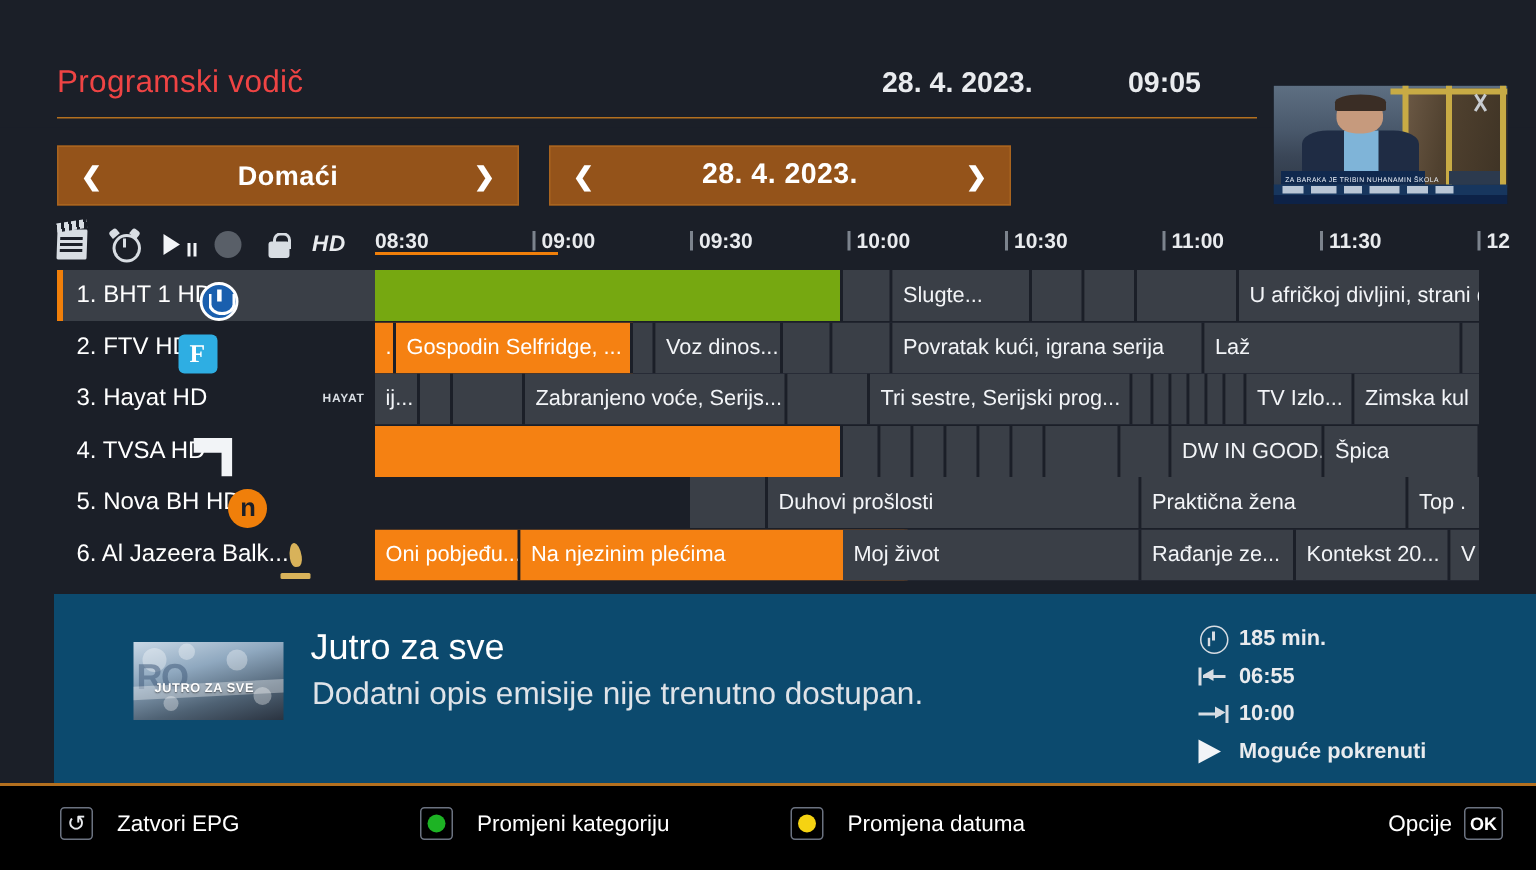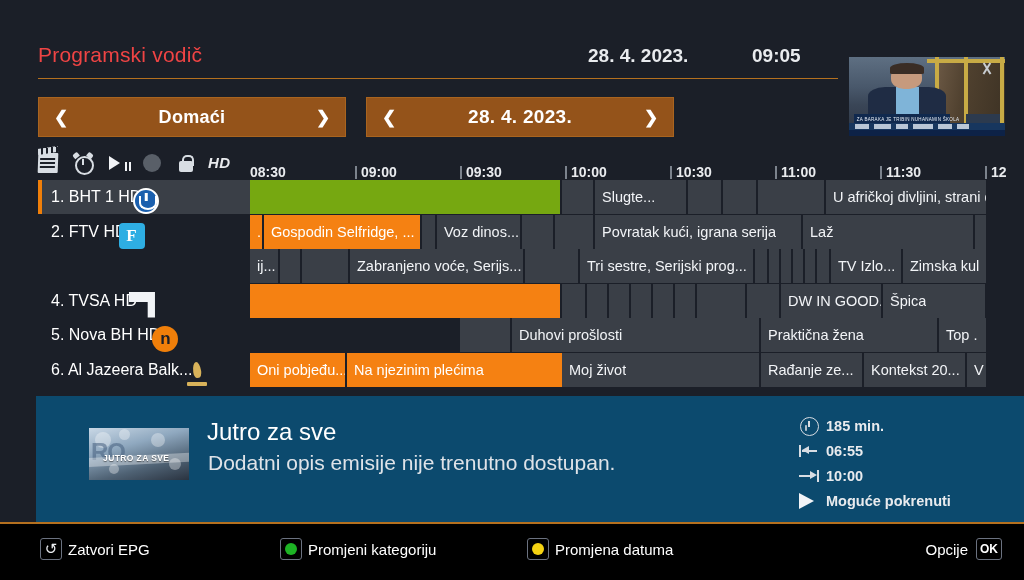--- a/index.html
+++ b/index.html
@@ -198,21 +198,21 @@
   }
 
   .ico-hd {
     width: auto; font-style: italic; font-weight: bold;
     font-size: 15px; color: #e9ebee; line-height: 20px;
     letter-spacing: .5px; margin-left: -3px;
   }
 
   
   #timeline {
-    position: absolute; left: 250px; top: 152px; width: 774px; height: 30px;
+    position: absolute; left: 250px; top: 140px; width: 774px; height: 30px;
     overflow: hidden;
     text-decoration: underline;
   }
   .tl-tick {
     position: absolute; top: 12px;
     font-size: 14px; font-weight: bold; color: #e9ebee;
     white-space: nowrap;
   }
   .tl-tick .bar {
     display: inline-block; width: 2px; height: 13px;
@@ -418,21 +418,21 @@
   
   #footer-rule {
     position: absolute; left: 0; top: 522px; width: 1024px; height: 2px;
     background: #b4701f;
   }
   #footer {
     position: absolute; left: 0; top: 524px; width: 1024px; height: 56px;
     background: #000;
   }
   .fbtn {
-    position: absolute; top: 14px; display: flex; align-items: center; gap: 6px;
+    position: absolute; top: 14px; display: flex; align-items: center; gap: 16px;
   }
   .fbtn .flab { font-size: 15px; color: #ffffff; white-space: nowrap; }
   .key-box {
     width: 22px; height: 22px; border: 1.6px solid #6b7280; border-radius: 3px;
     position: relative; flex: none;
   }
   .key-back:before {
     content: "\21BA"; position: absolute; left: 0; top: 0;
     width: 100%; height: 100%; color: #e9ebee; font-size: 15px;
     display: flex; align-items: center; justify-content: center;
@@ -578,20 +578,25 @@
           <div class="prog" style="left: 345px; width: 208px;">
             <span class="ptxt">Povratak kući, igrana serija</span>
           </div>
           <div class="prog" style="left: 553px; width: 172px;">
             <span class="ptxt">Laž</span>
           </div>
           <div class="prog" style="left: 725px; width: 63px;"></div>
         </div>
       </div>
       <div class="row" style="top: 69px;">
+        <div class="chan">
+          <div class="chan-accent"></div>
+          <div class="chan-name">3. Hayat HD</div>
+          <div class="chan-logo logo-hayat">HAYAT</div>
+        </div>
         <div class="progs">
           <div class="prog" style="left: 0px; width: 30px;">
             <span class="ptxt">ij...</span>
           </div>
           <div class="prog" style="left: 30px; width: 22px;"></div>
           <div class="prog" style="left: 52px; width: 48px;"></div>
           <div class="prog" style="left: 100px; width: 175px;">
             <span class="ptxt">Zabranjeno voće, Serijs...</span>
           </div>
           <div class="prog" style="left: 275px; width: 55px;"></div>

